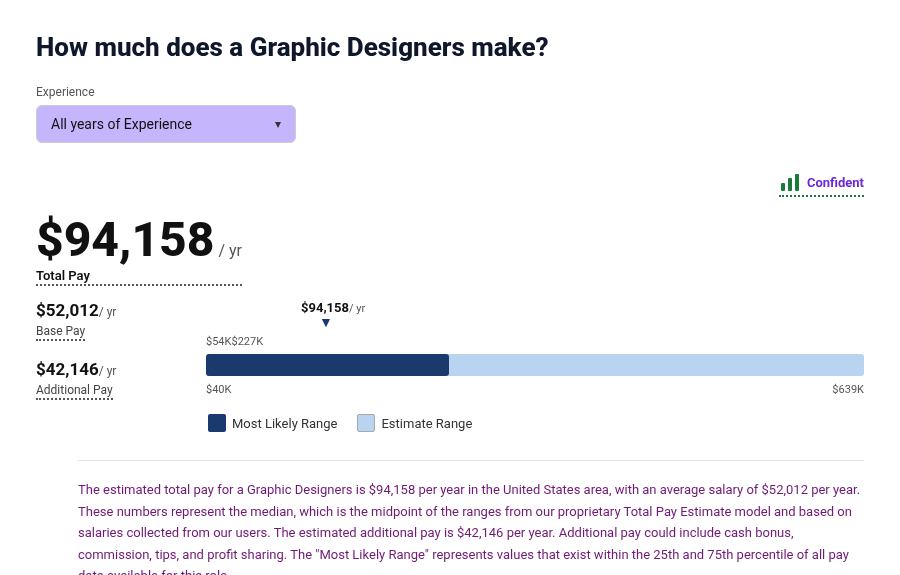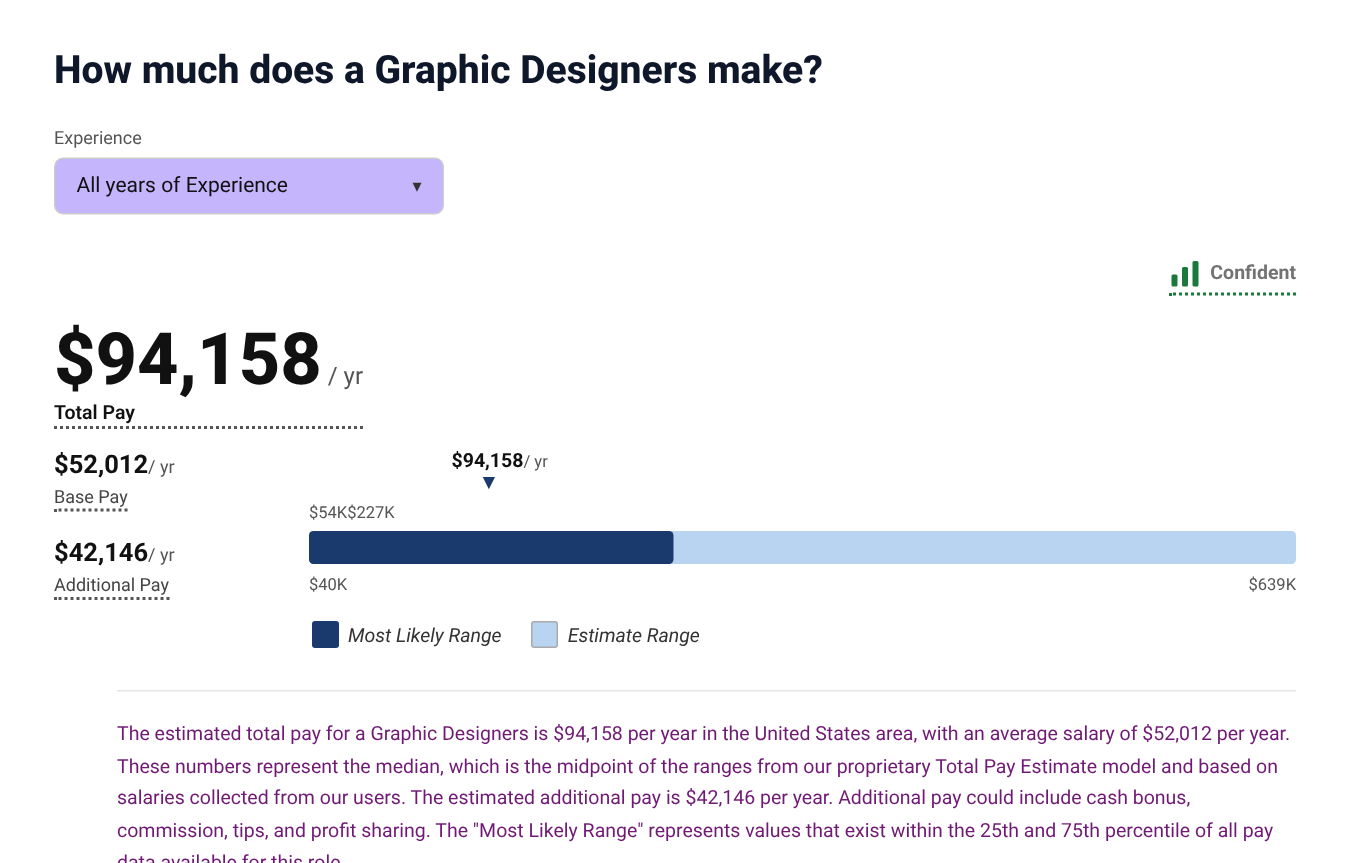--- a/index.html
+++ b/index.html
@@ -82,21 +82,21 @@
       margin-top: 4px;
       padding-bottom: 1px;
     }
 
     .confident-badge {
       display: flex;
       align-items: center;
       gap: 6px;
       font-size: 13px;
       font-weight: 700;
-      color: #737373;
+      color: #6d28d9;
       border-bottom: 2px dotted #1a7a3c;
       padding-bottom: 2px;
     }
 
     .confident-icon {
       width: 22px;
       height: 22px;
     }
 
     .details-section {
@@ -214,23 +214,22 @@
       align-items: center;
       gap: 20px;
       margin-top: 14px;
       font-size: 13px;
       color: #333;
       padding-left: 2px;
     }
 
     .legend-item {
       display: flex;
-      align-items: flex-end;
+      align-items: center;
       gap: 6px;
-      font-style: italic;
     }
 
     .legend-box {
       width: 18px;
       height: 18px;
       border-radius: 2px;
     }
 
     .legend-box-likely {
       background: #1a3a6e;

